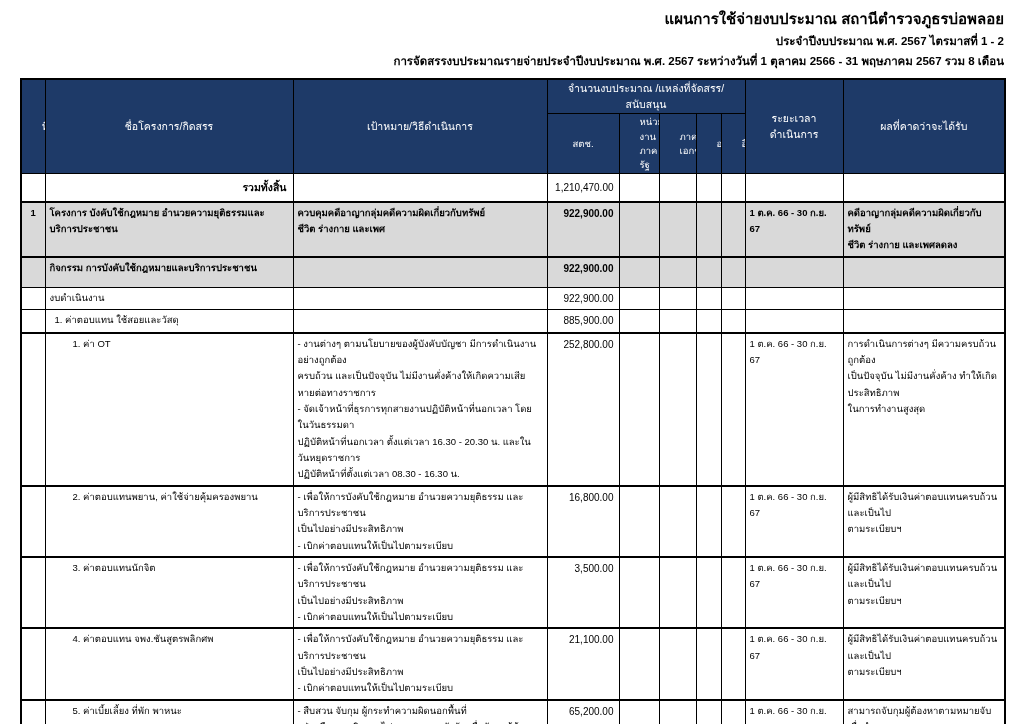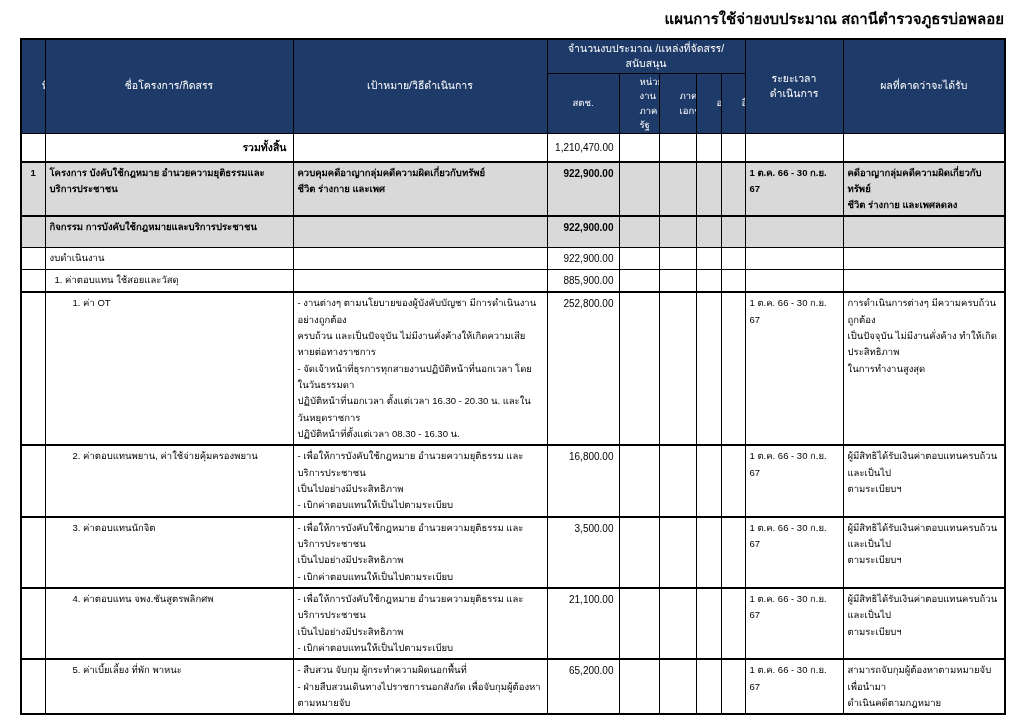--- a/index.html
+++ b/index.html
@@ -55,20 +55,22 @@
   .r-i3{height:63px;}
   .r-i4{height:54px;}
   .r-i5{height:52px;}
 </style>
 </head>
 <body>
 
 <div class="page">
   <div class="titles">
     <div class="title-main">แผนการใช้จ่ายงบประมาณ สถานีตำรวจภูธรบ่อพลอย</div>
+    <div class="title-sub">ประจำปีงบประมาณ พ.ศ. 2567 ไตรมาสที่ 1 - 2</div>
+    <div class="title-sub">การจัดสรรงบประมาณรายจ่ายประจำปีงบประมาณ พ.ศ. 2567  ระหว่างวันที่ 1 ตุลาคม 2566 - 31 พฤษภาคม 2567 รวม 8 เดือน</div>
   </div>
 
   <table class="budget">
     <colgroup>
       <col style="width:24px">
         <col style="width:248px">
         <col style="width:254px">
       <col style="width:72px">
         <col style="width:40px">
         <col style="width:37px">

